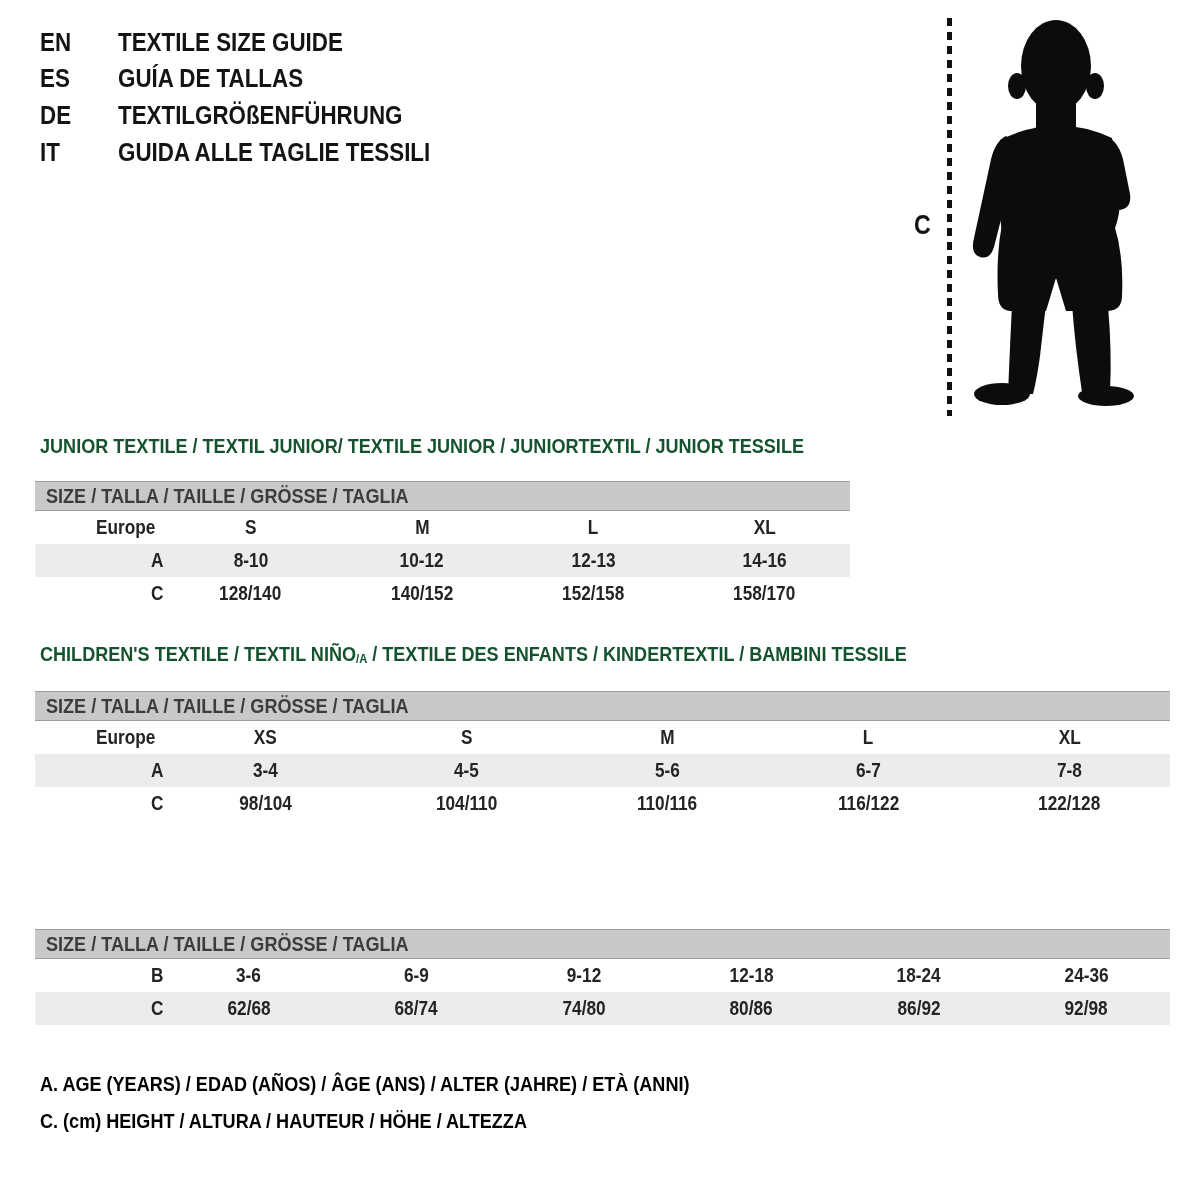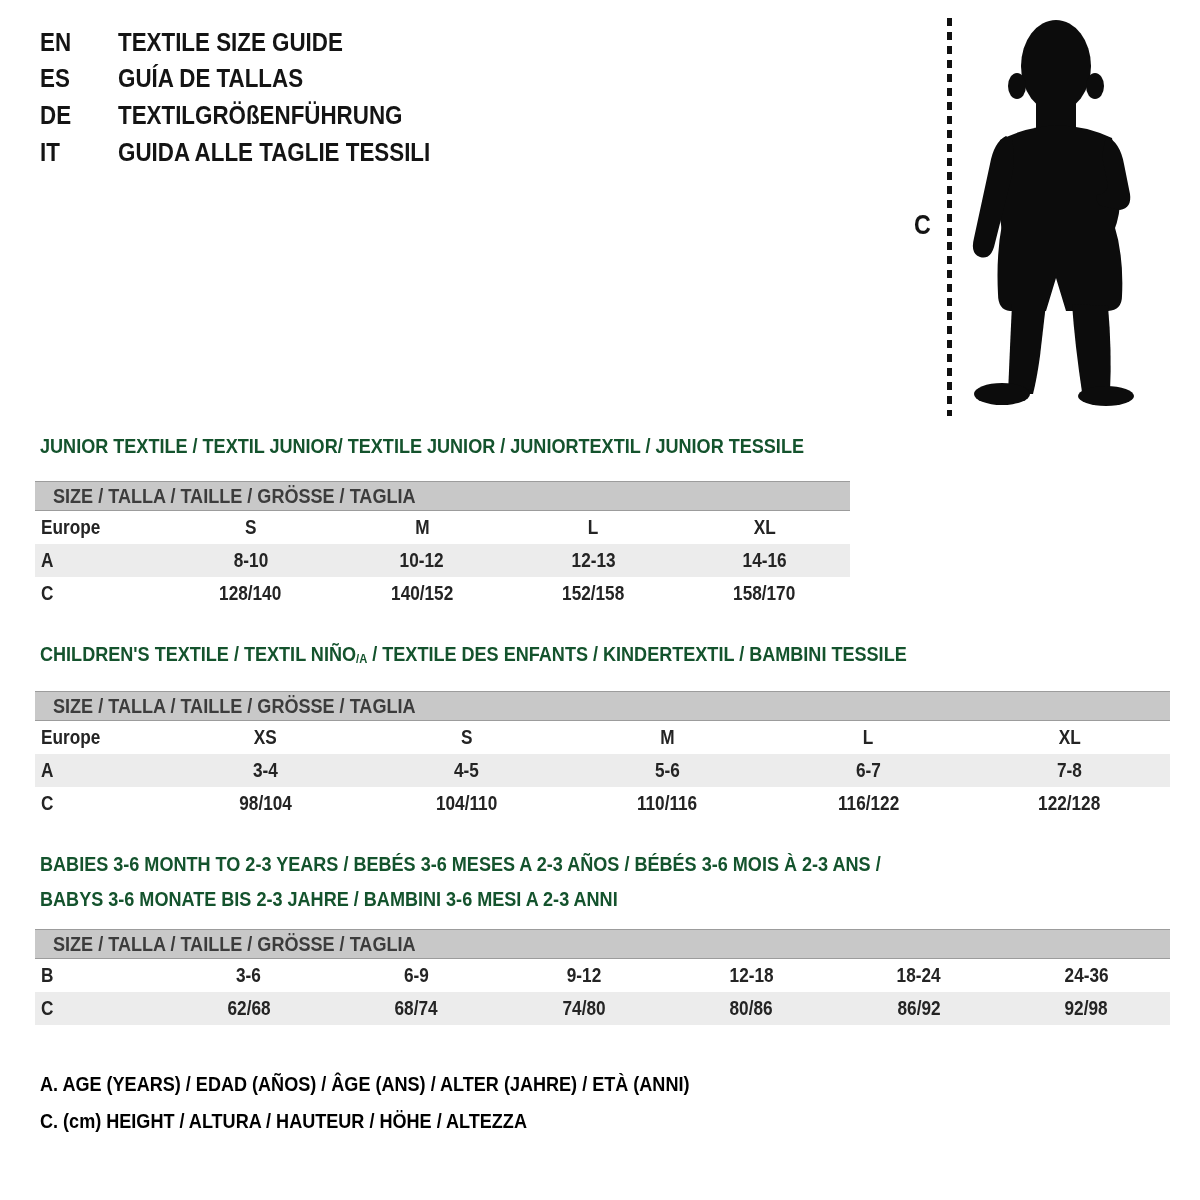--- a/index.html
+++ b/index.html
@@ -31,26 +31,26 @@
   
   .section-heading { position:absolute; left:40px; font-size:21px; font-weight:bold; color:#14532d; }
   .sub-small { font-size:13px; vertical-align:-2px; }
   .heading-2l { line-height:35px; }
 
   
   .size-table { position:absolute; left:35px; }
   .band {
     height:30px; background:#c8c8c8;
     border-top:1px solid #9c9c9c; border-bottom:1px solid #9c9c9c;
-    display:flex; align-items:center; padding-left:18px;
+    display:flex; align-items:center; padding-left:11px;
     font-size:21px; font-weight:bold; color:#3c3c3c;
   }
   .trow { display:flex; align-items:center; height:33px; font-size:20px; font-weight:bold; color:#242424; }
   .trow.shaded { background:#ececec; }
-  .tlabel { width:130px; padding-left:6px; text-align:left; }
+  .tlabel { width:130px; padding-left:6px; text-align:right; }
   .tcell { flex:1; text-align:center; }
 
   
   .legend { position:absolute; left:40px; top:1066px; }
   .legend-line { height:36.6px; display:flex; align-items:center; font-size:21px; font-weight:bold; color:#000000; }
 </style>
 </head>
 <body>
 
 <div class="page">
@@ -149,24 +149,20 @@
     <div class="trow">
       <div class="tlabel"><span class="cx">C</span></div>
       <div class="tcell"><span class="cxc">98/104</span></div>
       <div class="tcell"><span class="cxc">104/110</span></div>
       <div class="tcell"><span class="cxc">110/116</span></div>
       <div class="tcell"><span class="cxc">116/122</span></div>
       <div class="tcell"><span class="cxc">122/128</span></div>
     </div>
   </div>
 
-  <div class="section-heading heading-2l" style="top:846px;">
-    <div><span class="cx">BABIES 3-6 MONTH TO 2-3 YEARS / BEBÉS 3-6 MESES A 2-3 AÑOS / BÉBÉS 3-6 MOIS À 2-3 ANS /</span></div>
-    <div><span class="cx">BABYS 3-6 MONATE BIS 2-3 JAHRE / BAMBINI 3-6 MESI A 2-3 ANNI</span></div>
-  </div>
   <div class="size-table" style="top:929px; width:1135px;">
     <div class="band">
       <span class="cx">SIZE / TALLA / TAILLE / GRÖSSE / TAGLIA</span>
     </div>
     <div class="trow">
       <div class="tlabel"><span class="cx">B</span></div>
       <div class="tcell"><span class="cxc">3-6</span></div>
       <div class="tcell"><span class="cxc">6-9</span></div>
       <div class="tcell"><span class="cxc">9-12</span></div>
       <div class="tcell"><span class="cxc">12-18</span></div>

